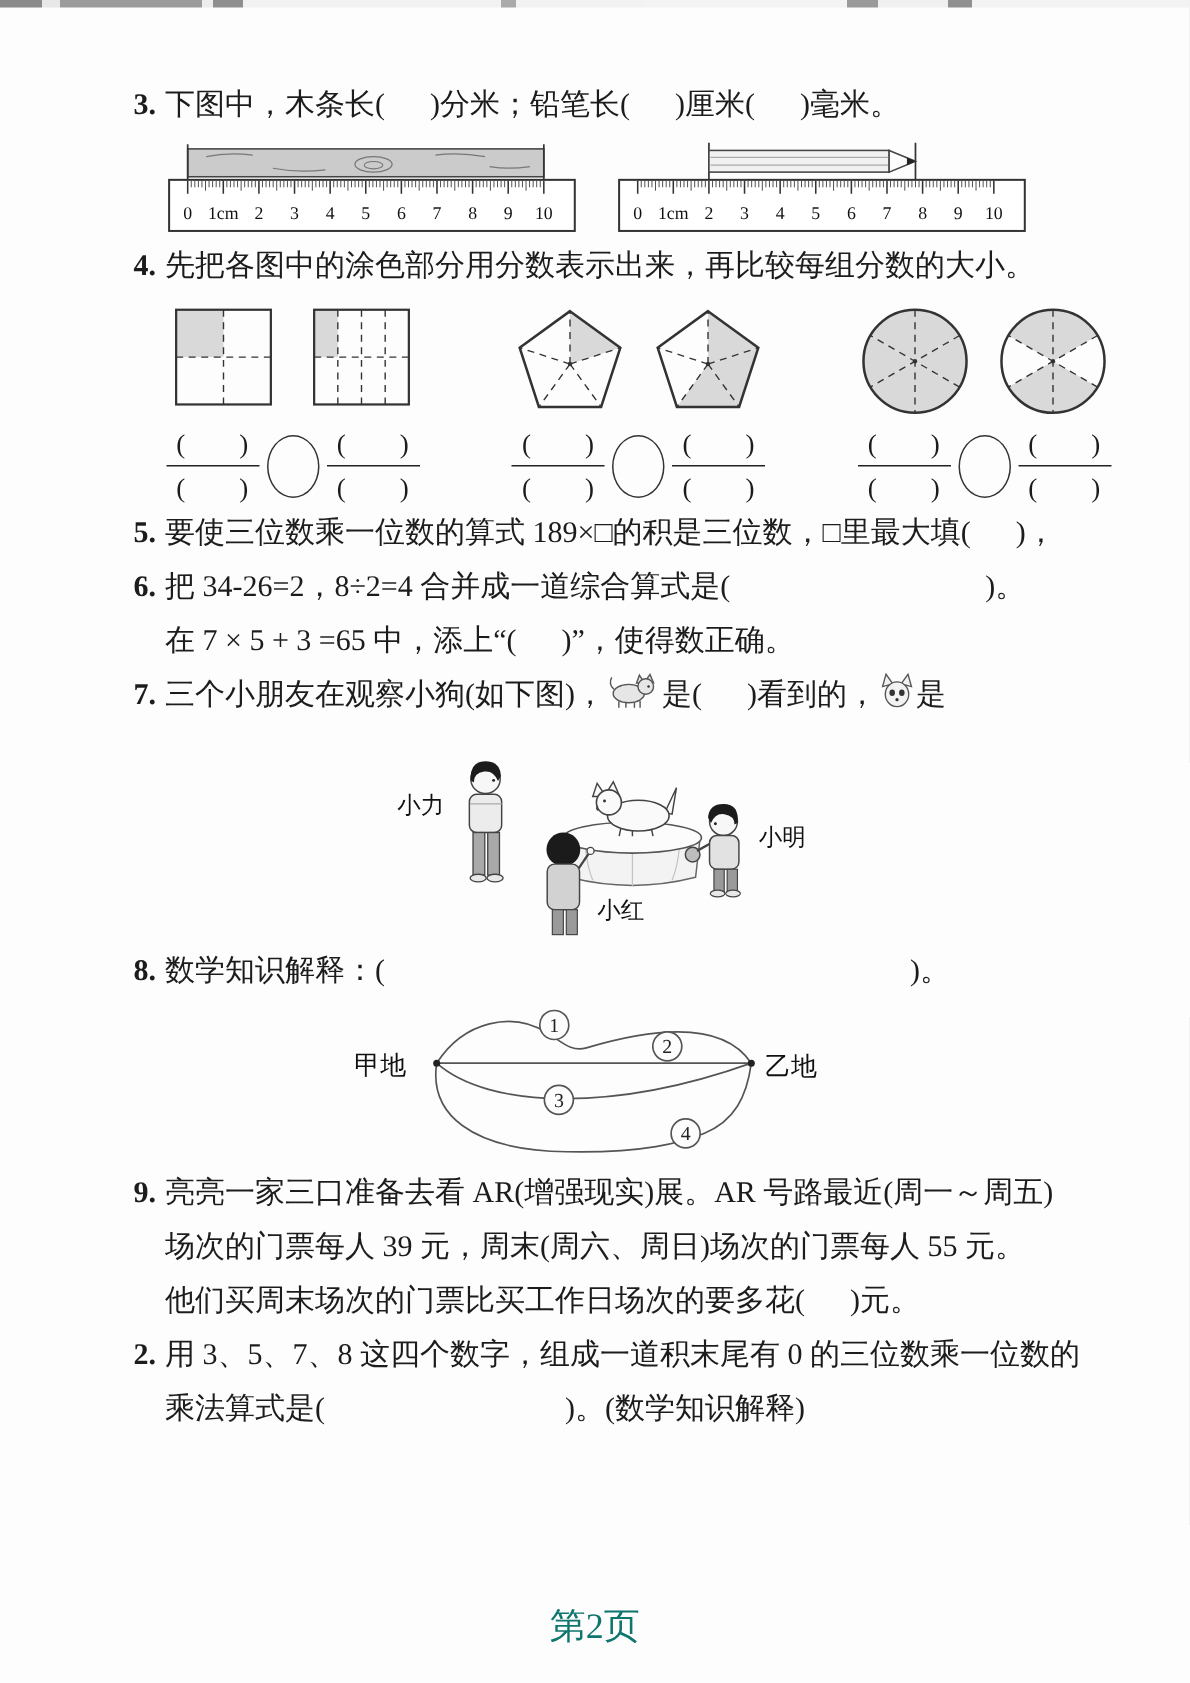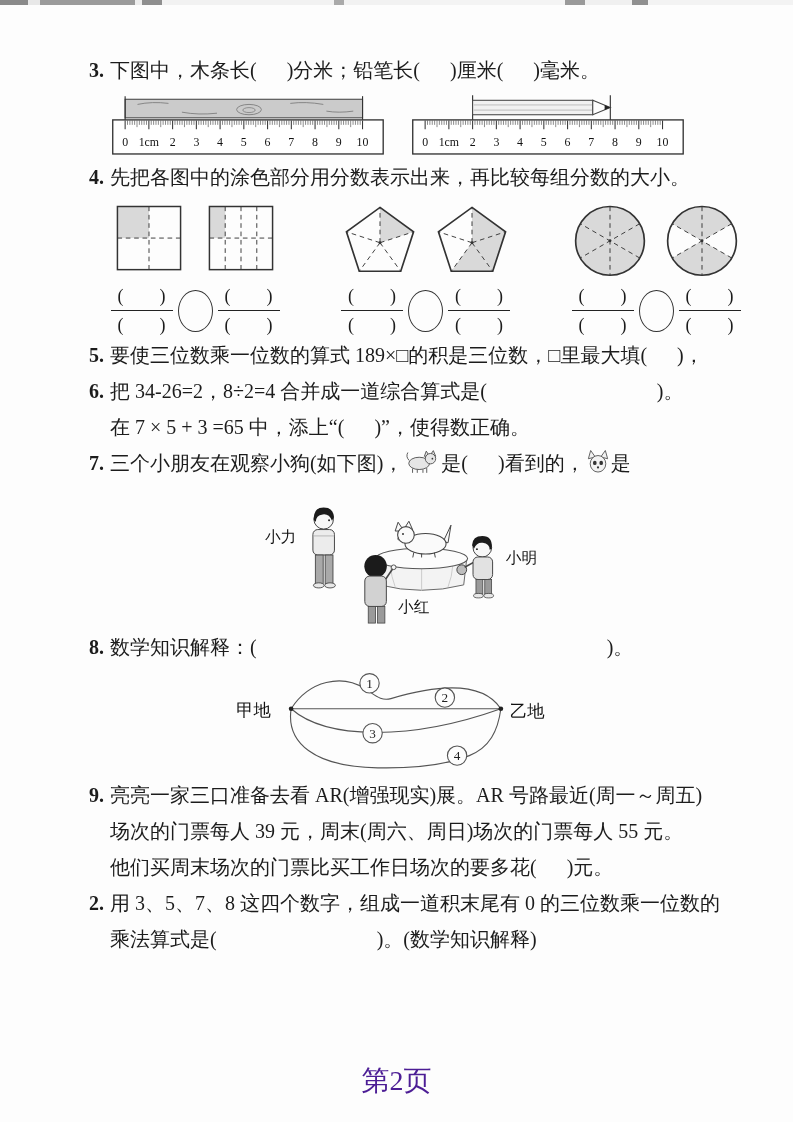--- a/index.html
+++ b/index.html
@@ -35,21 +35,21 @@
   .scene-svg{width:330px;height:142px;display:block;}
   .scene-label,.place-label{font-size:16px;fill:#111;font-family:"Liberation Serif","DejaVu Serif",serif;}
   .inline-dog{vertical-align:-4px;margin:0 2px;}
   
   .roads-wrap{margin:3px 0 2px 118px;}
   .roads-svg{width:336px;height:107px;display:block;}
   .route{fill:none;stroke:#555;stroke-width:1.1px;}
   .route-num{font-size:13px;fill:#222;text-anchor:middle;font-family:"Liberation Serif","DejaVu Serif",serif;}
   .place-label{font-size:17px;}
   .footer{position:absolute;bottom:22px;left:0;width:100%;text-align:center;
-          font-size:28px;color:#4c1d95;}
+          font-size:24px;color:#0f766e;}
 </style>
 </head>
 <body>
 
 <div class="page">
   <div class="scan-strip"></div>
   <div class="content">
 
     <div class="q">
       <span class="qnum">3.</span>

